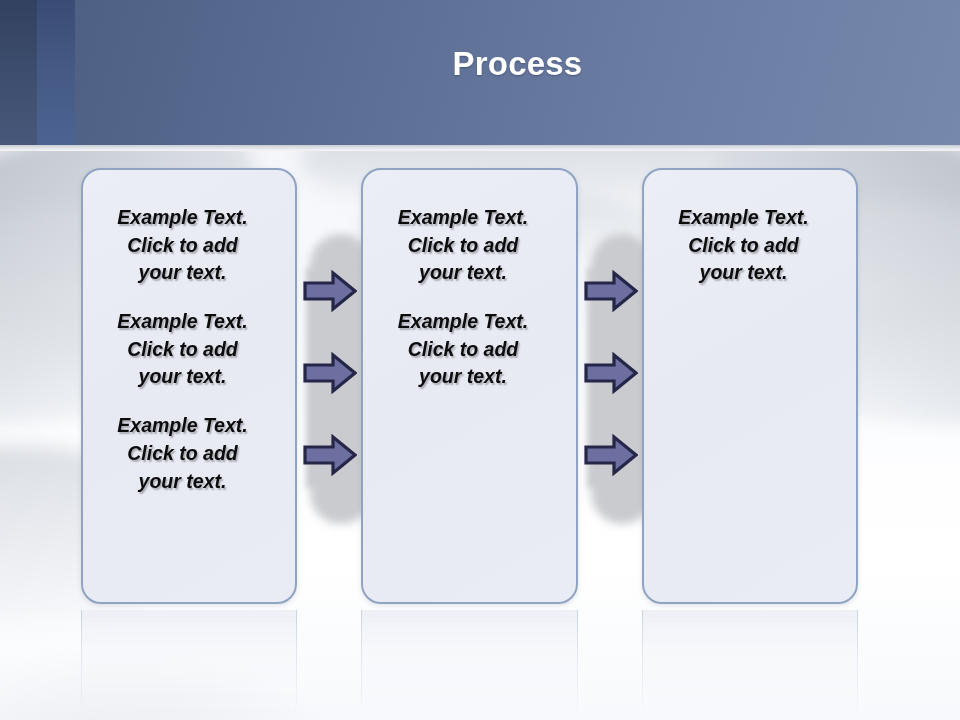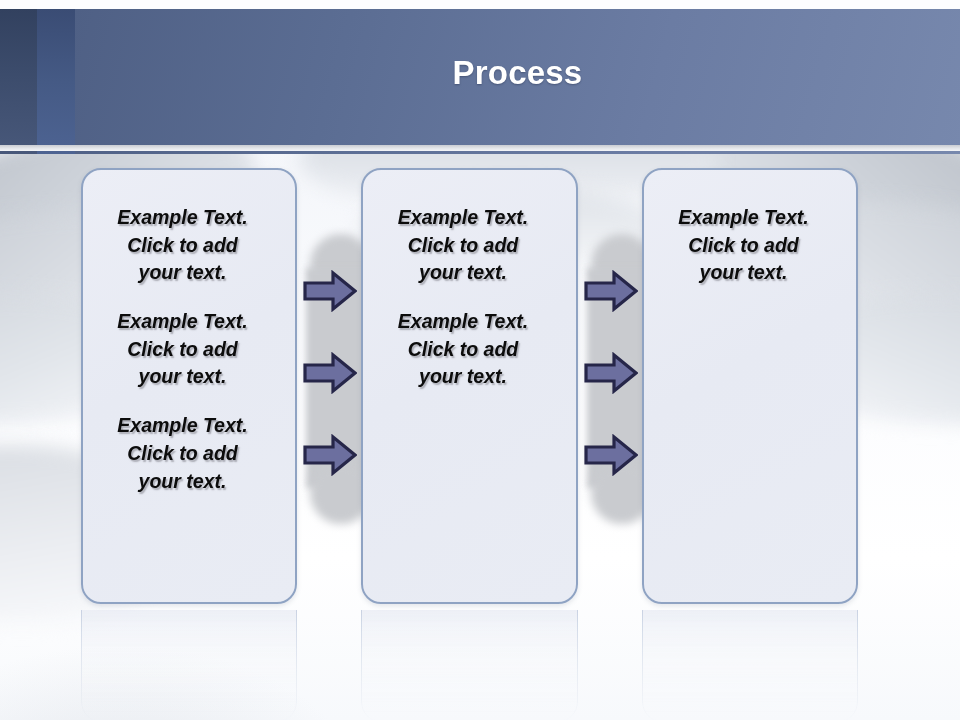--- a/index.html
+++ b/index.html
@@ -120,21 +120,21 @@
     border-radius: 50%;
     background: #c9cbcf;
     filter: blur(4px);
   }
   .knob-top  { left: 10px; top: 4px; }
   .knob-bot  { left: 10px; top: 232px; }
 
   
   .title-bar {
     position: absolute;
-    left: 0; top: 9px;
+    left: 0; top: 0;
     width: 960px; height: 145px;
     overflow: hidden;
   }
   .tb-main {
     position: absolute;
     left: 75px; top: 0;
     width: 885px; height: 145px;
     background: linear-gradient(105deg, #4f6085 0%, #5b6d93 30%, #6b7ca3 65%, #7788ad 100%);
   }
   .tb-band-dark {

